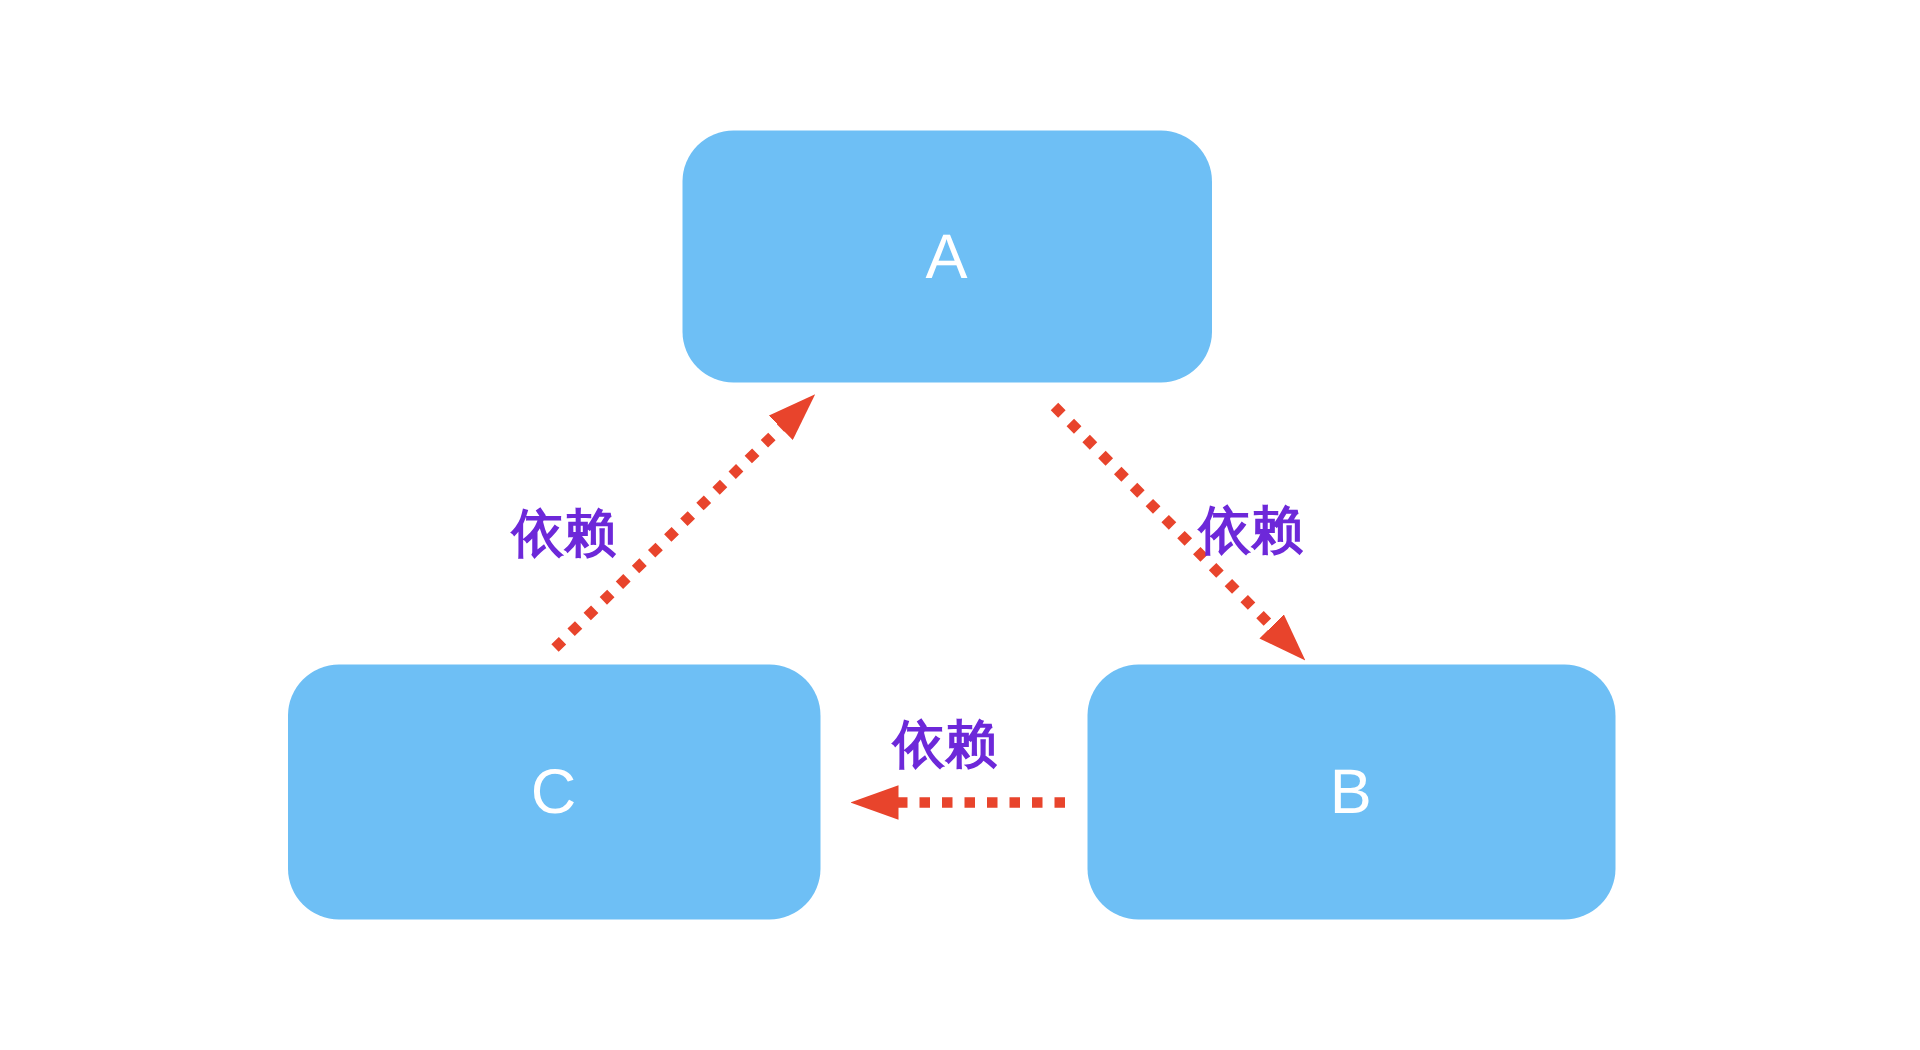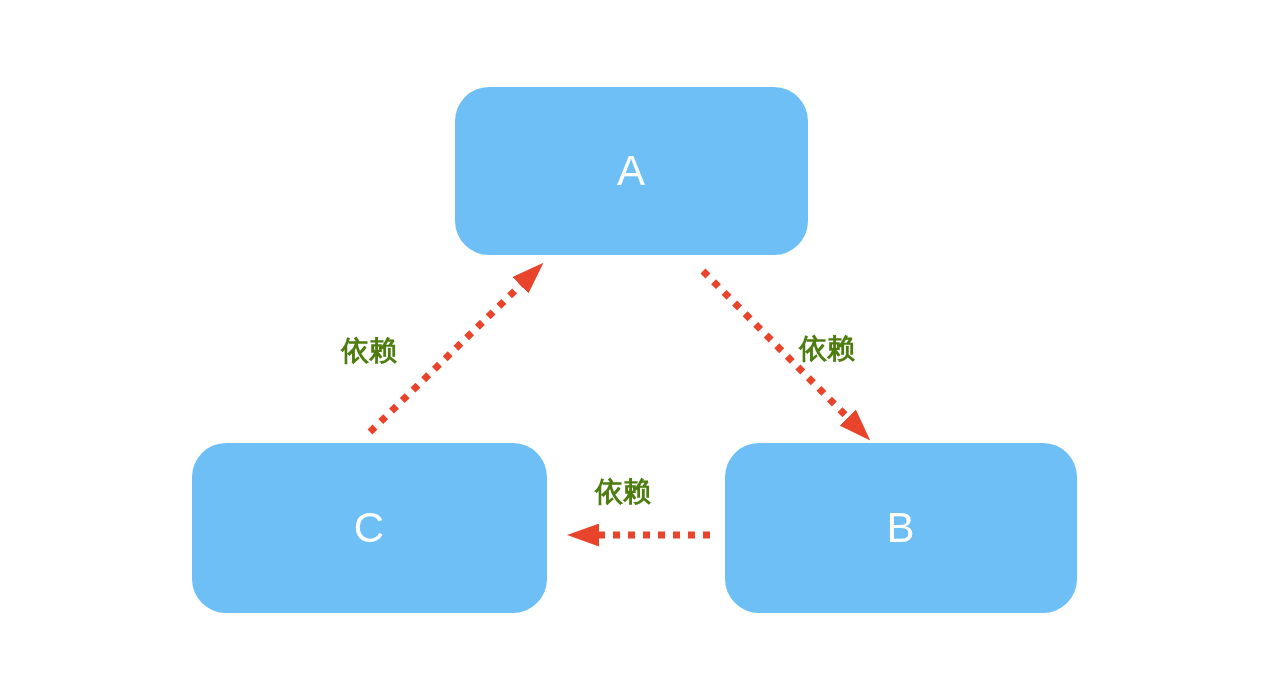--- a/index.html
+++ b/index.html
@@ -33,22 +33,22 @@
     color: #ffffff;
     font-size: 42px;
     font-weight: 400;
     letter-spacing: 1px;
   }
   .node-a { left: 455px; top: 87px;  width: 353px; height: 168px; }
   .node-c { left: 192px; top: 443px; width: 355px; height: 170px; }
   .node-b { left: 725px; top: 443px; width: 352px; height: 170px; }
   .edge-label {
     position: absolute;
-    color: #4d7c0f;
-    font-size: 28px;
+    color: #6d28d9;
+    font-size: 35px;
     font-weight: 700;
     white-space: nowrap;
     font-family: Liberation Serif, serif;
   }
   .label-ca { left: 341px; top: 332px; }
   .label-ab { left: 799px; top: 330px; }
   .label-bc { left: 595px; top: 473px; }
   .dotted-arrow {
     stroke: #e8442c;
     stroke-width: 7;

